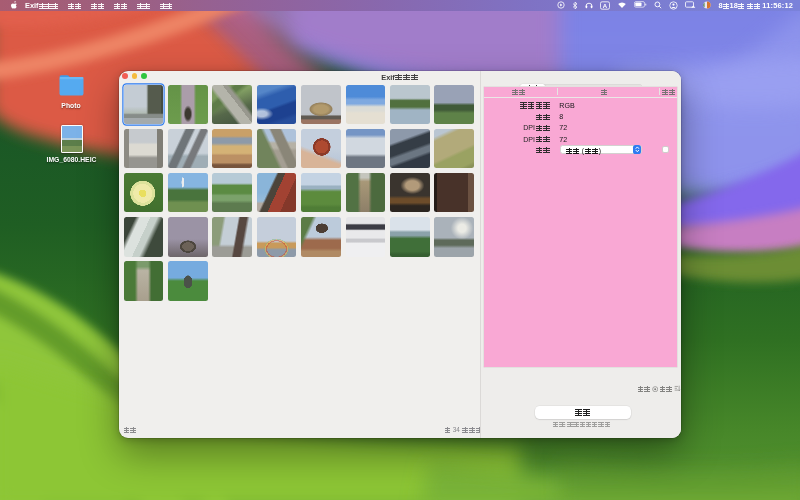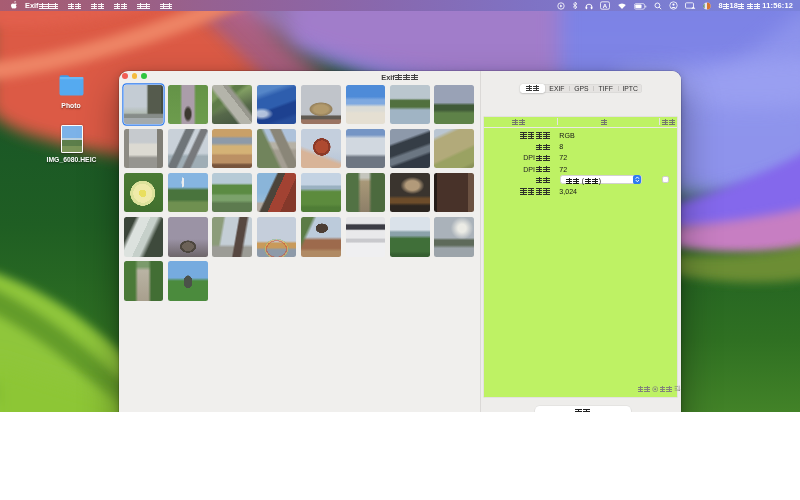--- a/index.html
+++ b/index.html
@@ -1,38 +1,38 @@
 <!DOCTYPE html>
 <html><head><meta charset="utf-8"><style>
 html,body{margin:0;padding:0}
-#s{position:relative;width:800px;height:412px;overflow:hidden;font-family:"Liberation Sans",sans-serif;background:#2c6e24}
+#s{position:relative;width:800px;height:500px;overflow:hidden;font-family:"Liberation Sans",sans-serif;background:#2c6e24}
 #s *{box-sizing:border-box}
 .z{display:inline-block;width:.92em;height:.88em;margin:0 .08em;vertical-align:-.08em;opacity:.95;
 background:linear-gradient(90deg,transparent 0 44%,currentColor 44% 60%,transparent 60%),repeating-linear-gradient(0deg,currentColor 0 .8px,transparent .8px 2.1px)}
 #mb{position:absolute;left:0;top:0;width:800px;height:11px;display:flex;align-items:center;color:#fff;font-size:7.4px;font-weight:bold;
 background:linear-gradient(90deg,#a85c72 0,#9e5f7e 14%,#92629a 32%,#8868ae 48%,#7f72c4 66%,#7b7ed2 84%,#7a82da 100%)}
 .mi{margin-right:9.6px;white-space:nowrap}
 #mb .z{width:.82em;height:.82em;margin:0 .04em}
-#mright{margin-left:auto;display:flex;align-items:flex-end;font-weight:bold}
+#mright{margin-left:auto;display:flex;align-items:flex-start;font-weight:bold}
 .dlab{position:absolute;text-align:center;color:#fff;font-size:6.8px;font-weight:bold;text-shadow:0 .6px 1.6px rgba(0,0,0,.5)}
 #win{position:absolute;left:119px;top:70.5px;width:562px;height:367.5px;border-radius:9px;background:#f0efed;
 box-shadow:0 16px 38px rgba(0,0,0,.38),0 2px 8px rgba(0,0,0,.22),0 0 0 .5px rgba(0,0,0,.22);overflow:hidden}
 .tl{position:absolute;top:2.9px;width:5.8px;height:5.8px;border-radius:50%}
 #wtitle{position:absolute;left:200px;top:2.3px;width:162px;text-align:center;font-size:7.4px;font-weight:bold;color:#3a3a3a}
 #grid{position:absolute;left:4.6px;top:14px;width:358px;display:flex;flex-wrap:wrap}
 .th{position:relative;width:39.6px;height:39.6px;border-radius:2.5px;margin:0 4.8px 4.6px 0;overflow:hidden}
 .sel{box-shadow:0 0 0 .5px #eef3fb,0 0 0 1.7px #2d7bef}
 .fl{position:absolute;font-size:6.4px;color:#86868a}
 #rp{position:absolute;left:361px;top:0;width:201px;height:367.5px;border-left:1px solid #dbd9d7;background:#eeedeb}
 #seg{position:absolute;left:39.3px;top:13px;width:122px;height:9.8px;background:#e5e3e1;border-radius:3px;display:flex;
 box-shadow:inset 0 0 0 .5px rgba(0,0,0,.07);font-size:6.8px;color:#2e2e2e}
 #seg>div{flex:1;display:flex;align-items:center;justify-content:center;position:relative}
 #seg>div.on{background:#fff;border-radius:2.5px;box-shadow:0 .6px 1.6px rgba(0,0,0,.28)}
 #seg>div.sp:after{content:"";position:absolute;right:-.4px;top:2.2px;bottom:2.2px;width:.8px;background:#cbc9c7}
-#tbl{position:absolute;left:1.8px;top:45px;width:195px;height:282.7px;background:#bef264;border:.5px solid #e3e1df;border-radius:1.5px}
+#tbl{position:absolute;left:1.8px;top:15px;width:195px;height:282.7px;background:#f9a8d4;border:.5px solid #e3e1df;border-radius:1.5px}
 #thead{position:relative;height:11px;border-bottom:1px solid #eae8e6;font-size:6.6px;color:#71716f}
 .hv{position:absolute;top:1.8px;bottom:1.8px;width:1px;background:#e6e4e2}
 .row{position:absolute;height:11.2px;width:100%;font-size:7.1px;color:#161616}
 .lab{position:absolute;right:126.5px;top:1.6px;white-space:nowrap;color:#262626}
 .val{position:absolute;left:75.5px;top:1.6px;white-space:nowrap}
 #dd{position:absolute;left:76.5px;top:-0.4px;width:81.5px;height:8.6px;background:#fff;border:.6px solid #d3d1cf;border-radius:2.6px;font-size:6.8px;color:#0e0e0e}
 #ddcap{position:absolute;right:-.6px;top:-.6px;width:8.7px;height:8.7px;background:#2e7bf1;border-radius:2.6px}
 #cb{position:absolute;left:177.8px;top:0.6px;width:7.4px;height:7.4px;background:#fff;border:.6px solid #cfcdcb;border-radius:2px}
 .rfoot{position:absolute;font-size:6.4px;color:#7e7e7c;white-space:nowrap}
 #wbtn{position:absolute;left:53.5px;top:335px;width:96px;height:13.8px;background:#fff;border-radius:4.5px;
@@ -242,24 +242,20 @@
 <div class="row" style="top:58.8px">
 <span class="lab"><span class="z"></span><span class="z"></span></span>
 <div id="dd">
               <span style="position:absolute;left:4px;top:1.1px"><span class="z"></span><span class="z"></span> (<span class="z"></span><span class="z"></span>)</span>
               <div id="ddcap"><svg width="8.7" height="8.7" viewBox="0 0 10 10">
                   <path d="M3.4 4 L5 2.2 L6.6 4 M3.4 6 L5 7.8 L6.6 6" fill="none" stroke="#fff" stroke-width="1.1" stroke-linecap="round" stroke-linejoin="round"></path>
                 </svg></div>
             </div>
             <div id="cb"></div>
 </div>
-<div class="row" style="top:70.0px">
-<span class="lab"><span class="z"></span><span class="z"></span><span class="z"></span><span class="z"></span></span>
-<span class="val">3,024</span>
-</div>
 </div>
 <div class="rfoot" style="left:156px;top:314.5px"><span class="z"></span><span class="z"></span><svg width="6.4" height="6.4" viewBox="0 0 10 10" style="vertical-align:-1px;margin-left:1px">
             <circle cx="5" cy="5" r="4" fill="none" stroke="#7e7e7c" stroke-width="1"></circle>
             <circle cx="5" cy="5" r="1.6" fill="#7e7e7c"></circle>
           </svg></div>
 <div class="rfoot" style="left:178px;top:314.5px"><span class="z"></span><span class="z"></span><svg width="6.6" height="6.6" viewBox="0 0 10 10" style="vertical-align:-1px;margin-left:1.5px">
             <path d="M1 2.2 H6 M1 5 H4.5 M1 7.8 H6" stroke="#7e7e7c" stroke-width="1"></path>
             <path d="M7.8 1 V9 M7.8 9 L6.4 7.2 M7.8 9 L9.2 7.2" stroke="#7e7e7c" stroke-width="1" fill="none"></path>
           </svg></div>
 <div id="wbtn">

